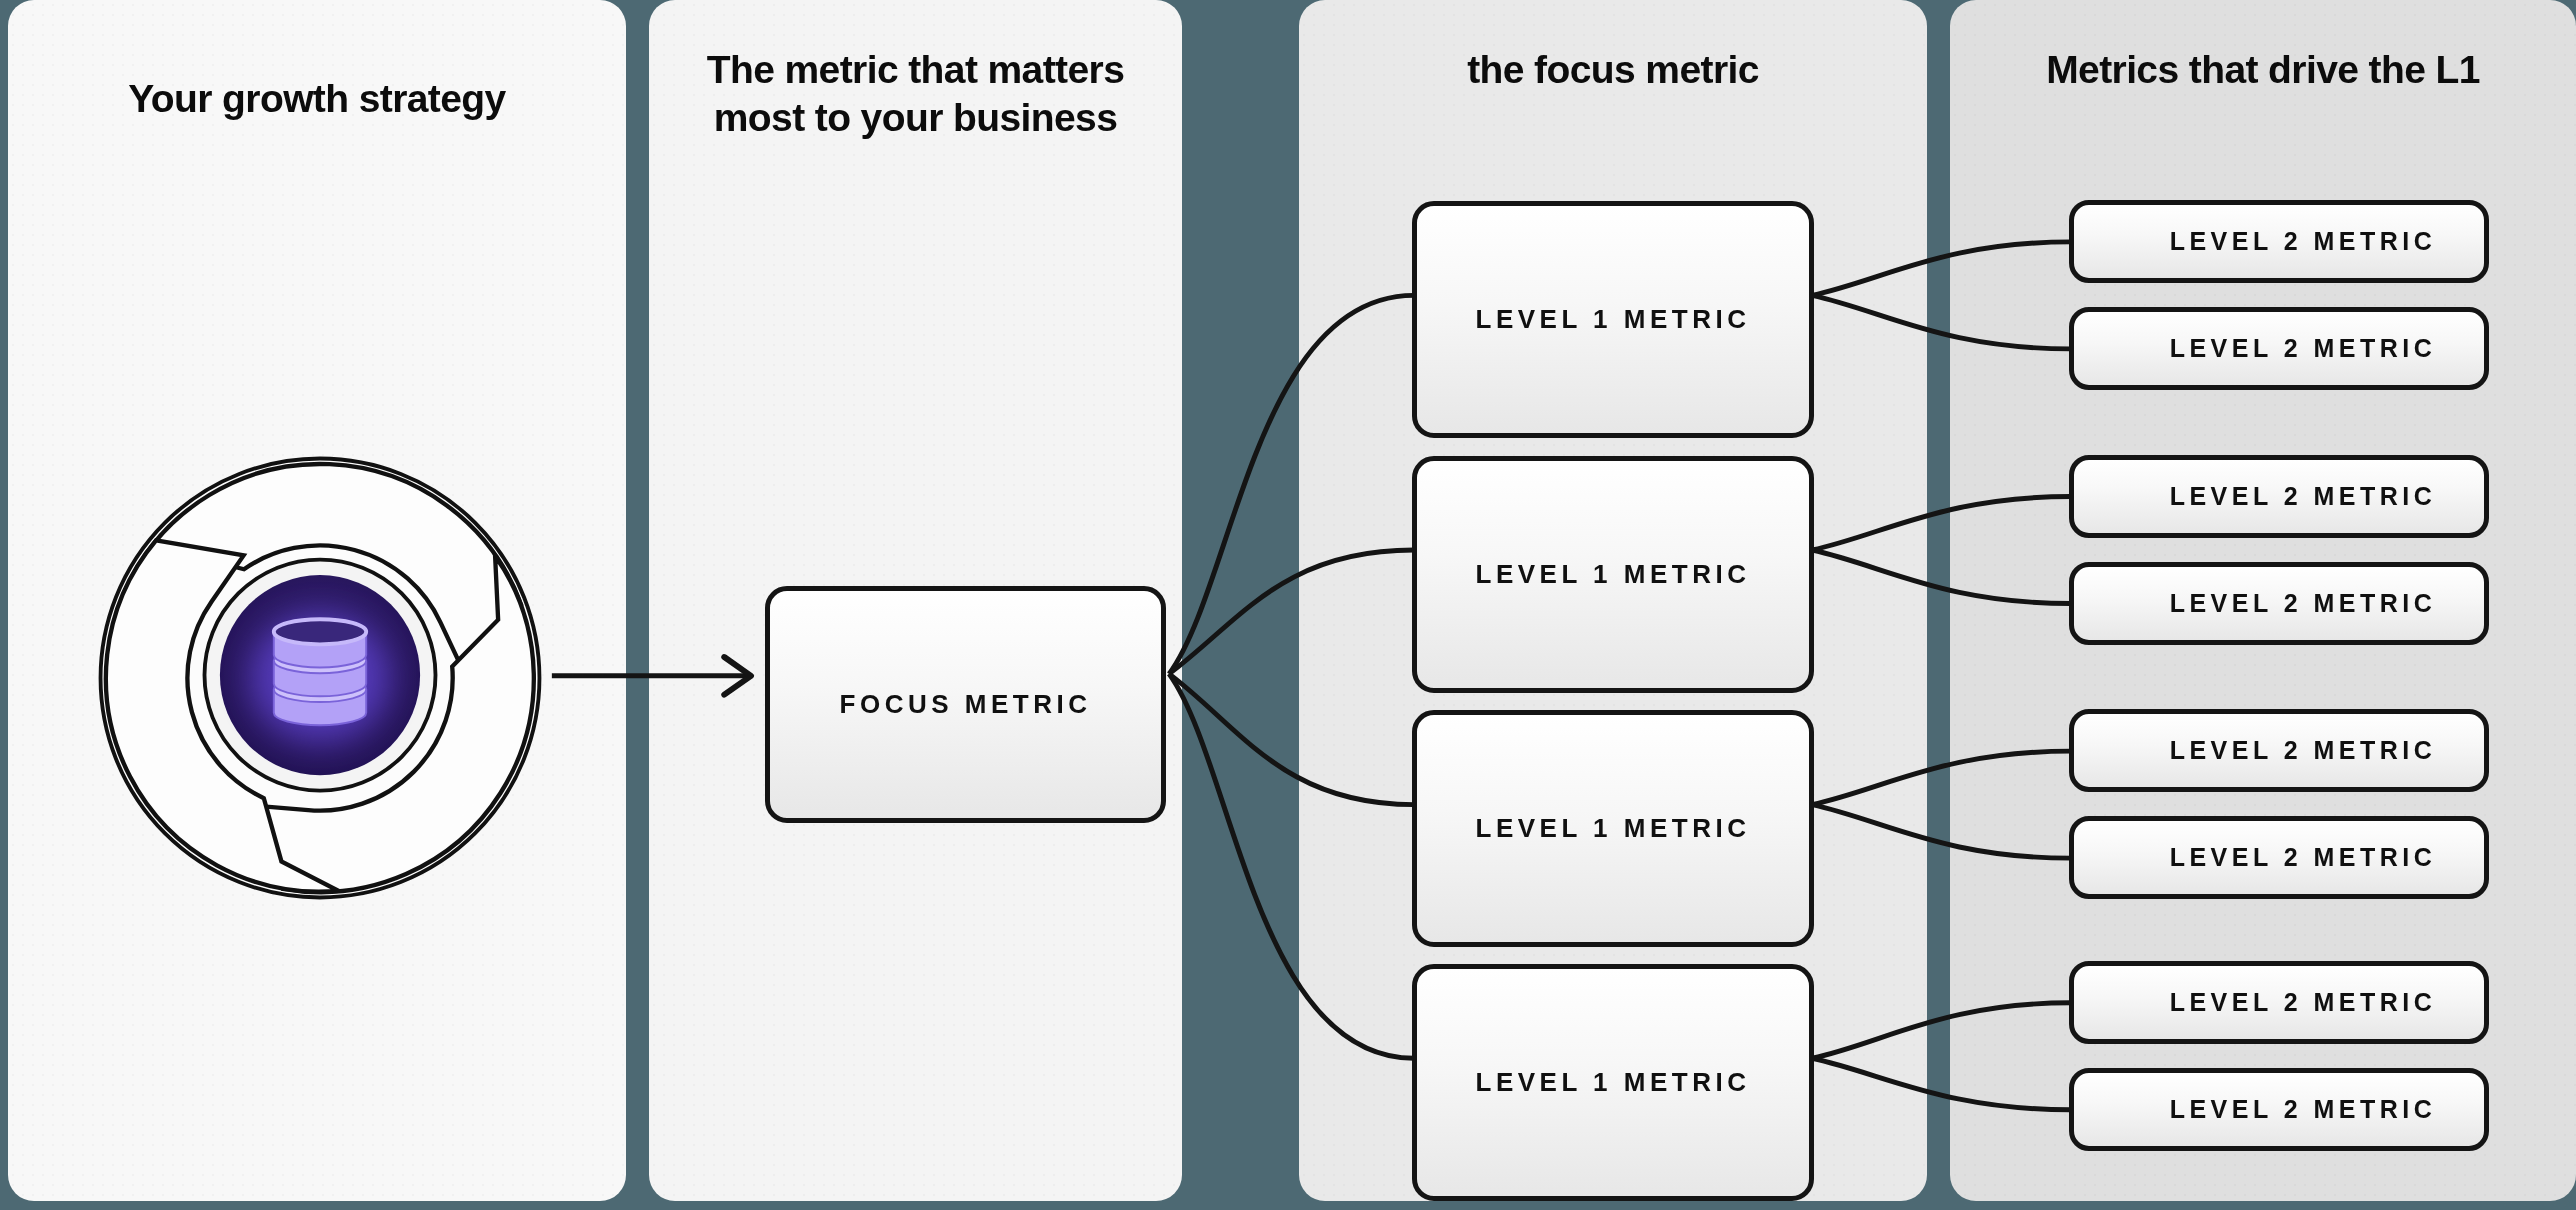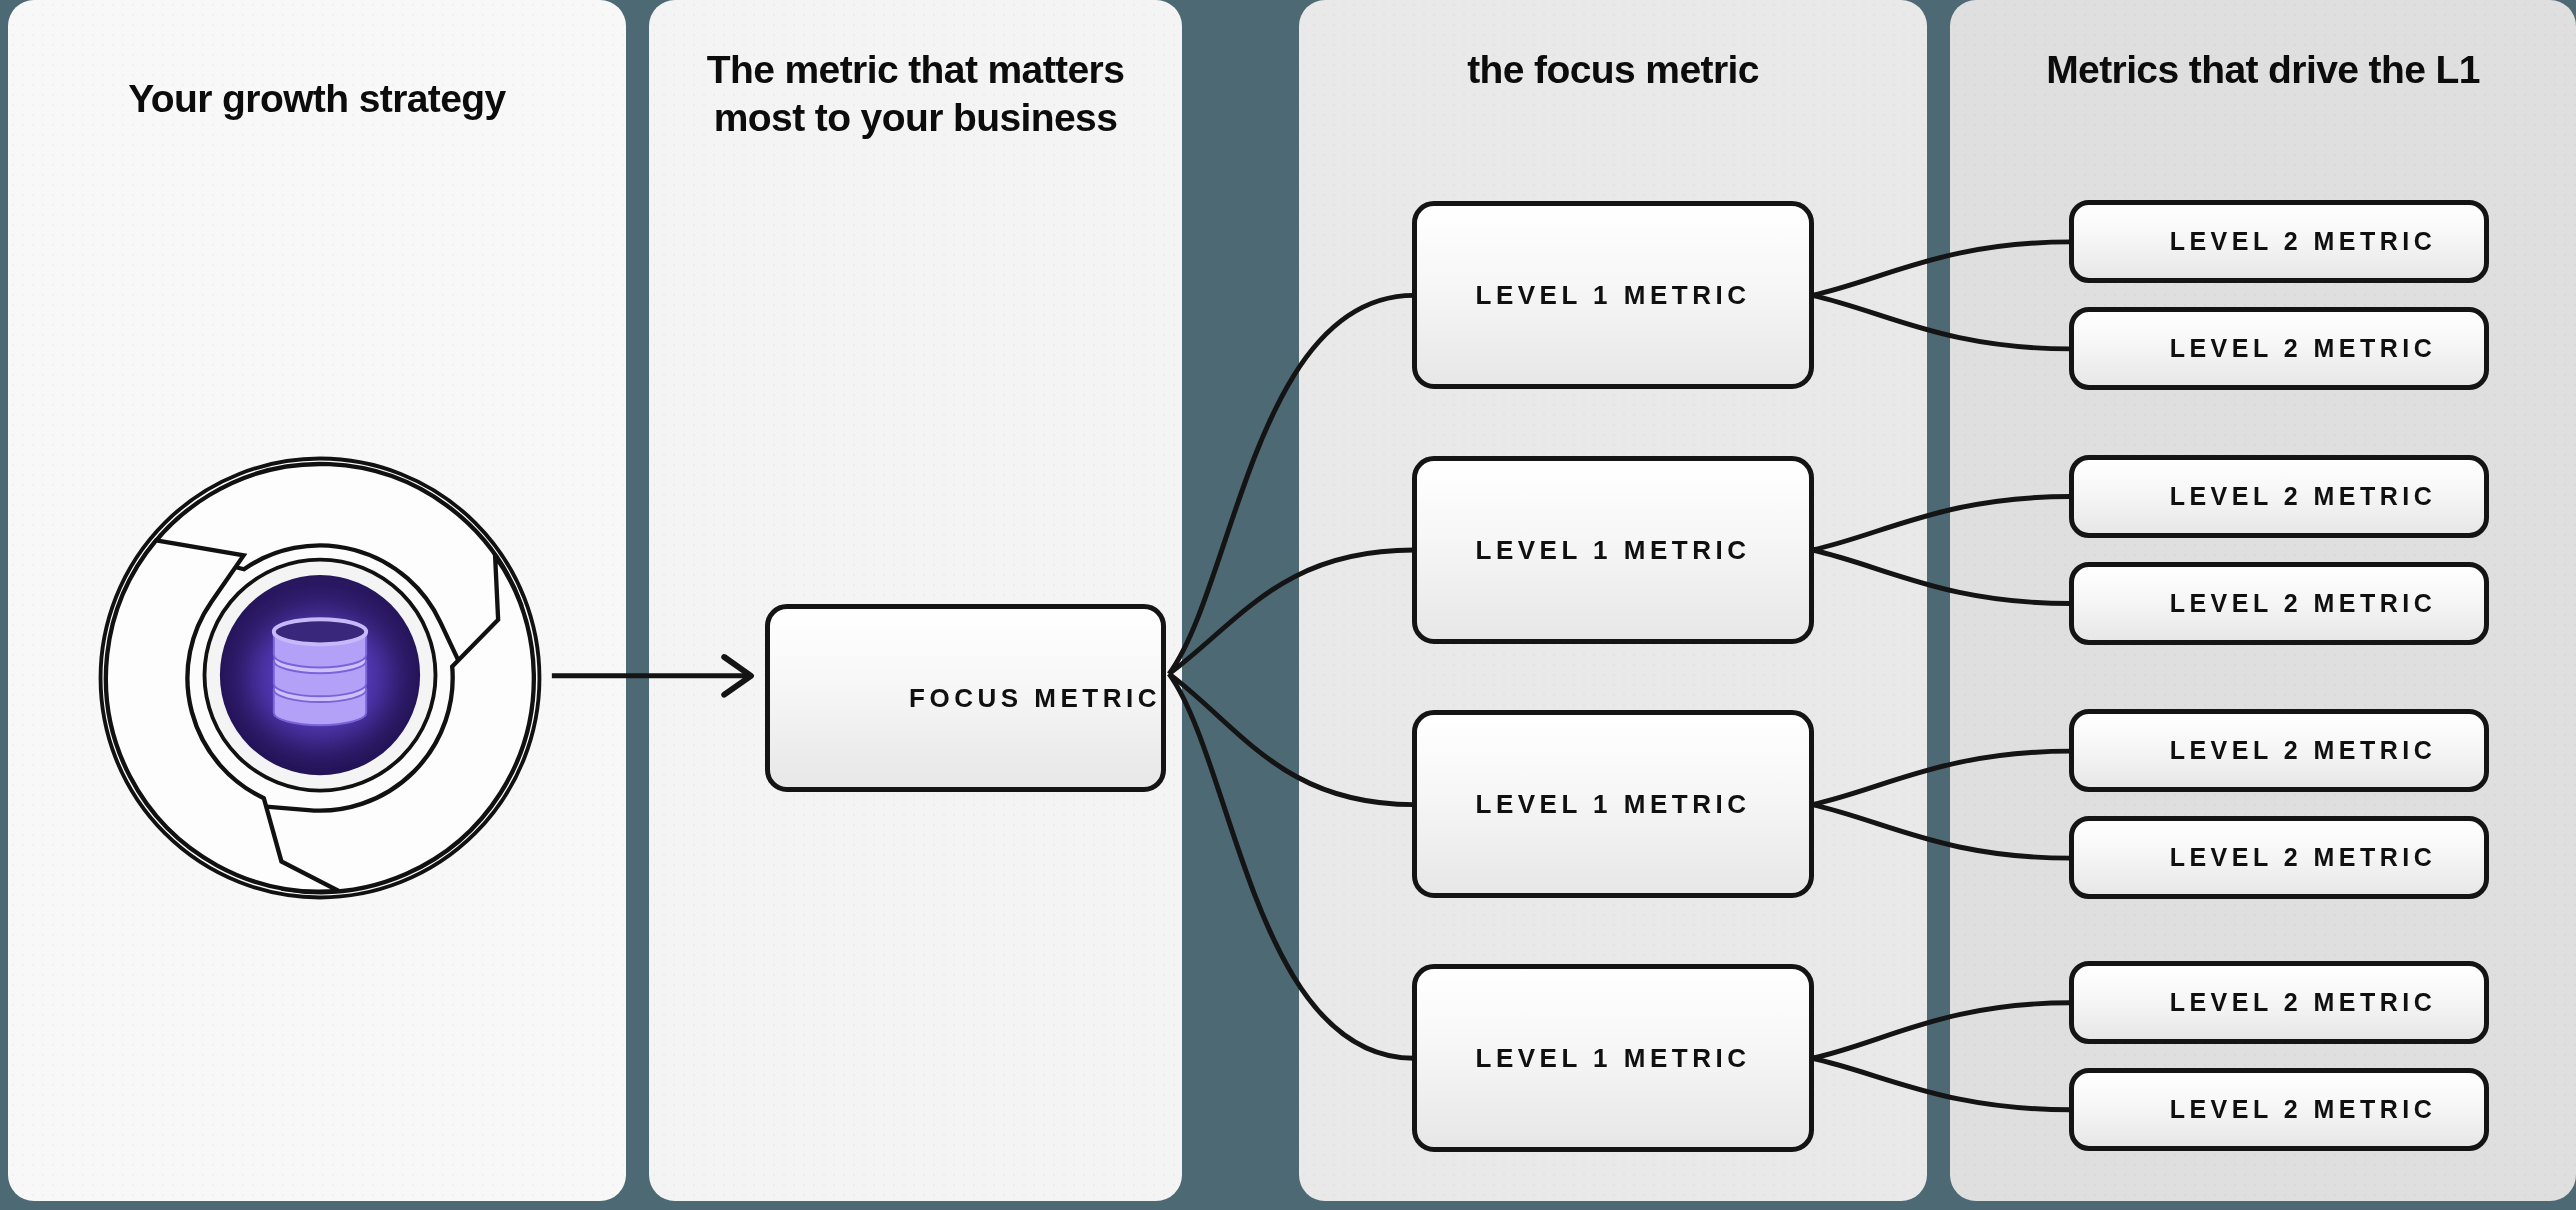--- a/index.html
+++ b/index.html
@@ -27,21 +27,21 @@
   .panel-2 h2,.panel-3 h2,.panel-4 h2{padding-top:46px;}
   .panel h2 .line{display:block;}
   .node{
     position:absolute;box-sizing:border-box;
     border:5px solid #141414;
     background:linear-gradient(180deg,#ffffff 0%,#f7f7f7 42%,#e7e7e7 100%);
     display:flex;align-items:center;justify-content:center;
     color:#101010;font-weight:700;
   }
   .node-focus,.node-l1{
-    left:765px;width:401px;height:188px;border-radius:22px;
+    left:765px;width:401px;height:237px;border-radius:22px;
     font-size:26px;letter-spacing:4.5px;
   }
   .node-l1{left:1412px;width:402px;}
   .node-l2{
     left:2069px;width:420px;height:83px;border-radius:20px;
     font-size:25px;letter-spacing:4.5px;padding-left:48px;
   }
   .edges{position:absolute;left:0;top:0;pointer-events:none;}
   .flywheel{position:absolute;left:89px;top:447px;}
 </style>
@@ -105,21 +105,21 @@
       <ellipse cx="240" cy="252" rx="48" ry="13" fill="#cdc1fb" stroke="#7a63d9" stroke-width="2"></ellipse>
 
       <path d="M192 222 v24 a48 13 0 0 0 96 0 v-24" fill="#b3a1f7" stroke="#7a63d9" stroke-width="2"></path>
       <ellipse cx="240" cy="222" rx="48" ry="13" fill="#cdc1fb" stroke="#7a63d9" stroke-width="2"></ellipse>
 
       <path d="M192 192 v24 a48 13 0 0 0 96 0 v-24" fill="#b3a1f7" stroke="#7a63d9" stroke-width="2"></path>
       <ellipse cx="240" cy="192" rx="48" ry="13" fill="#39277b" stroke="#c6b9fa" stroke-width="4"></ellipse>
     </g>
   </svg>
 
-  <div class="node node-focus" style="top:604px;justify-content:flex-end;">
+  <div class="node node-focus" style="top:586px;">
     <span>FOCUS METRIC</span>
   </div>
 
   <div class="node node-l1" style="top:201px;">
     <span>LEVEL 1 METRIC</span>
   </div>
   <div class="node node-l1" style="top:456px;">
     <span>LEVEL 1 METRIC</span>
   </div>
   <div class="node node-l1" style="top:710px;">

